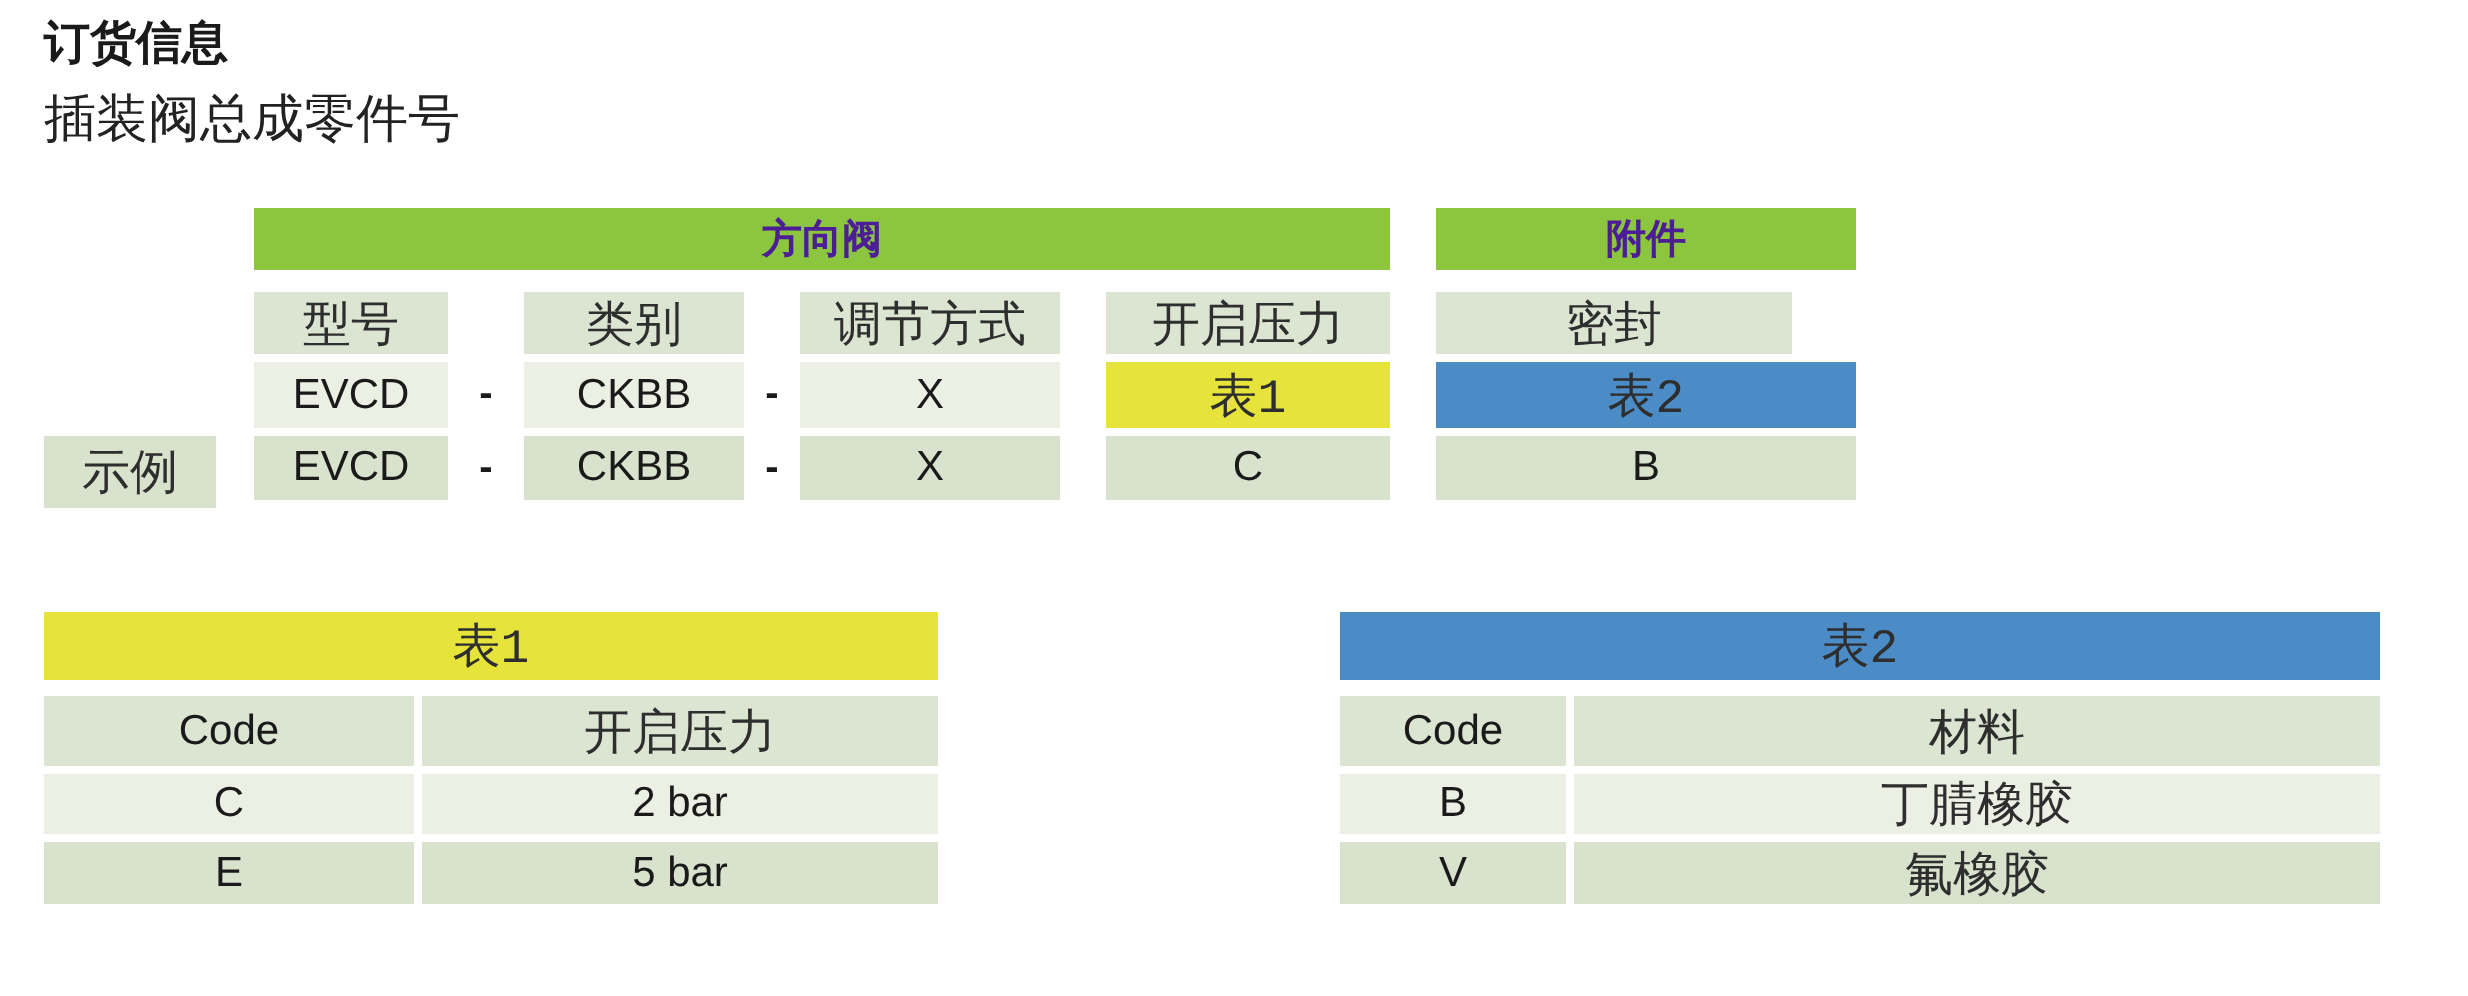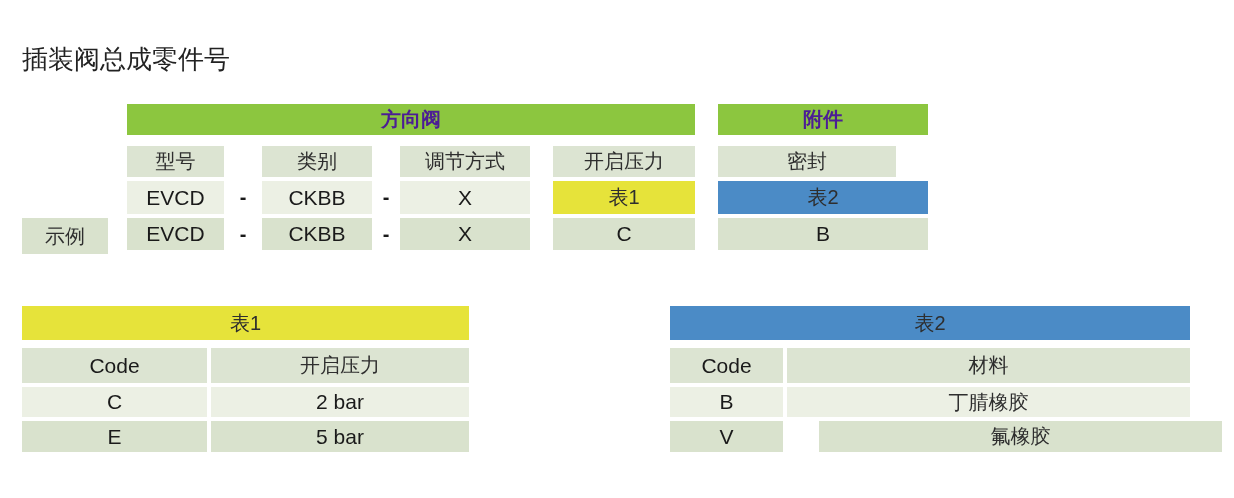--- a/index.html
+++ b/index.html
@@ -12,21 +12,21 @@
     color:#1a1a1a;font-family:"Liberation Sans",sans-serif;
   }
   .subtitle{
     position:absolute;left:22px;top:42px;font-size:26px;color:#222;
     font-family:"Liberation Serif",serif;
   }
   .cell{
     position:absolute;display:flex;align-items:center;justify-content:center;
     box-sizing:border-box;white-space:nowrap;
   }
-  .cn{font-family:Liberation Sans, sans-serif;font-size:20px;color:#2e2e2e;}
+  .cn{font-family:Liberation Mono, monospace;font-size:24px;color:#2e2e2e;}
   .lat{font-family:"Liberation Sans",sans-serif;font-size:21px;color:#1a1a1a;text-align:right;}
   .bg-green{background:#8CC63F;}
   .bg-yellow{background:#E6E33A;}
   .bg-blue{background:#4B8BC6;}
   .bg-light{background:#ECF0E4;}
   .bg-mid{background:#DCE4D2;}
   .bg-dark{background:#D9E2CD;}
   .ghead{
     color:#4c1d95;font-weight:bold;font-size:20px;
     font-family:"Liberation Sans",sans-serif;
@@ -34,20 +34,21 @@
   .dash{
     position:absolute;display:flex;align-items:center;justify-content:center;
     font-family:"Liberation Sans",sans-serif;font-weight:bold;font-size:20px;color:#1a1a1a;
   }
 </style>
 </head>
 <body>
 
 <div class="canvas">
 
+  <div class="title">订货信息</div>
   <div class="subtitle">插装阀总成零件号</div>
 
   <div>
 
     <div class="cell bg-green ghead" style="left:127px;top:104px;width:568px;height:31px;">方向阀</div>
     <div class="cell bg-green ghead" style="left:718px;top:104px;width:210px;height:31px;">附件</div>
 
     <div class="cell bg-mid cn" style="left:127px;top:146px;width:97px;height:31px;">型号</div>
     <div class="cell bg-mid cn" style="left:262px;top:146px;width:110px;height:31px;">类别</div>
     <div class="cell bg-mid cn" style="left:400px;top:146px;width:130px;height:31px;">调节方式</div>
@@ -86,16 +87,16 @@
 
   <div>
     <div class="cell bg-blue cn" style="left:670px;top:306px;width:520px;height:34px;">表2</div>
     <div class="cell bg-mid lat" style="left:670px;top:348px;width:113px;height:35px;">Code</div>
     <div class="cell bg-mid cn" style="left:787px;top:348px;width:403px;height:35px;">材料</div>
 
     <div class="cell bg-light lat" style="left:670px;top:387px;width:113px;height:30px;">B</div>
     <div class="cell bg-light cn" style="left:787px;top:387px;width:403px;height:30px;">丁腈橡胶</div>
 
     <div class="cell bg-dark lat" style="left:670px;top:421px;width:113px;height:31px;">V</div>
-    <div class="cell bg-dark cn" style="left:787px;top:421px;width:403px;height:31px;margin-left:32px;">氟橡胶</div>
+    <div class="cell bg-dark cn" style="left:787px;top:421px;width:403px;height:31px;">氟橡胶</div>
   </div>
 
 </div>
 
 </body></html>

